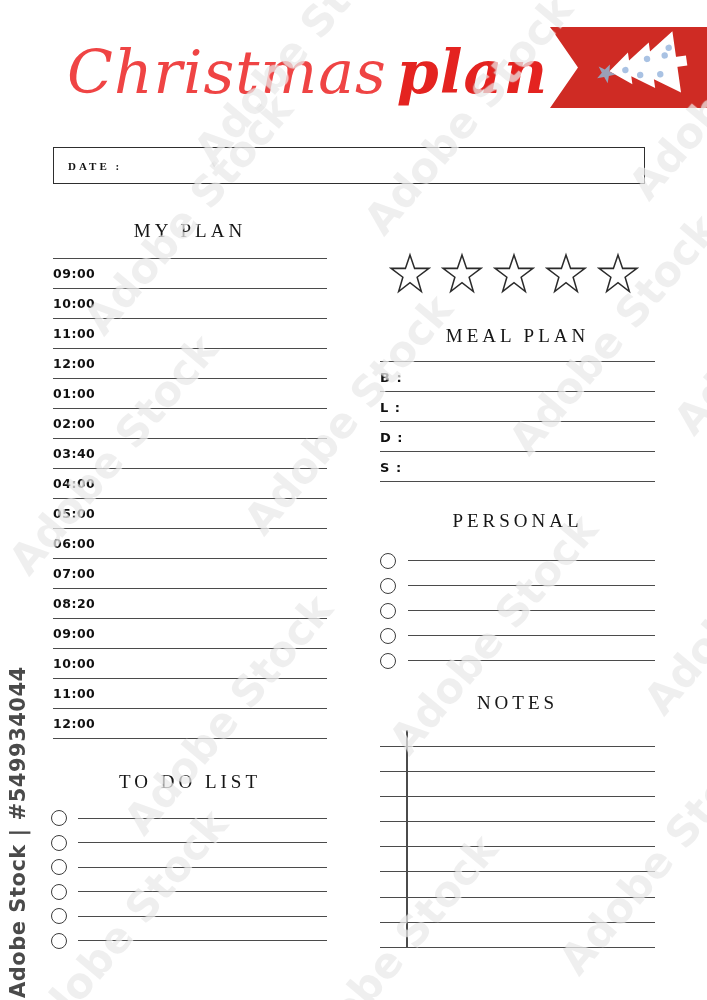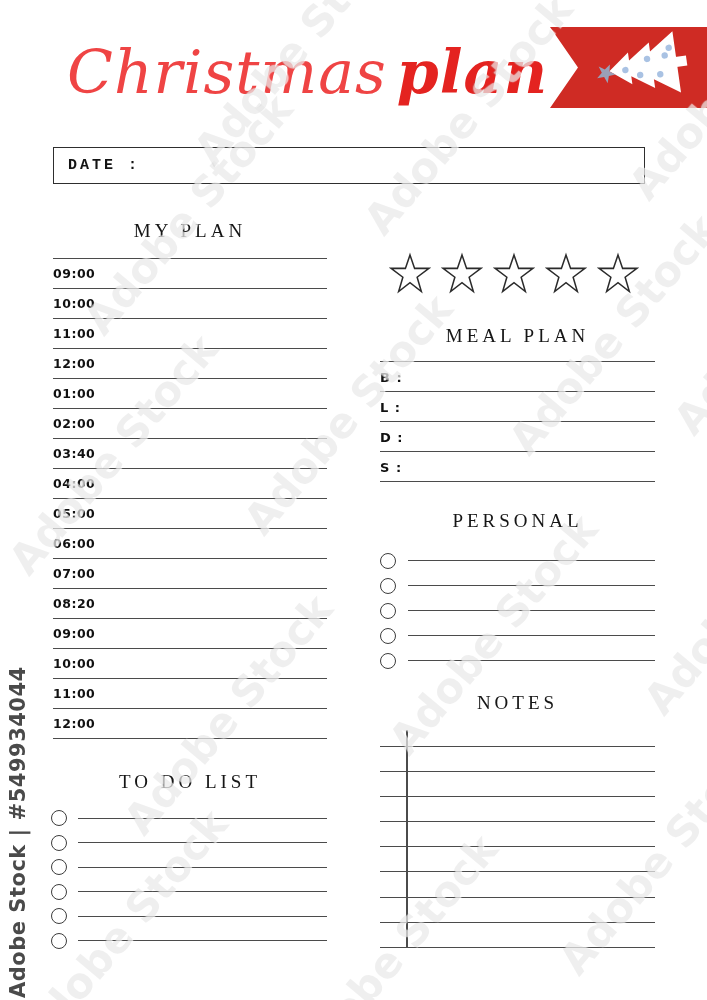--- a/index.html
+++ b/index.html
@@ -21,22 +21,22 @@
 
   
   .banner { position:absolute; left:550px; top:27px; width:157px; height:81px; }
 
   
   .date-box {
     position:absolute; left:53px; top:147px; width:592px; height:37px;
     border:1.5px solid #2e2e2e; display:flex; align-items:center;
   }
   .date-box .date-label {
-    padding-left:14px; font-weight:bold; font-size:15px; letter-spacing:3px;
-    font-family:Liberation Mono, monospace; color:#141414;
+    padding-left:14px; font-weight:bold; font-size:11px; letter-spacing:3px;
+    font-family:Liberation Serif, serif; color:#141414;
   }
 
   
   .sec-head {
     position:absolute; text-align:center; font-weight:normal; font-size:19px;
     letter-spacing:4px; color:#161616; font-family:"Liberation Serif", serif;
     line-height:24px;
   }
   .col-left  { left:53px;  width:274px; }
   .col-right { left:380px; width:275px; }

